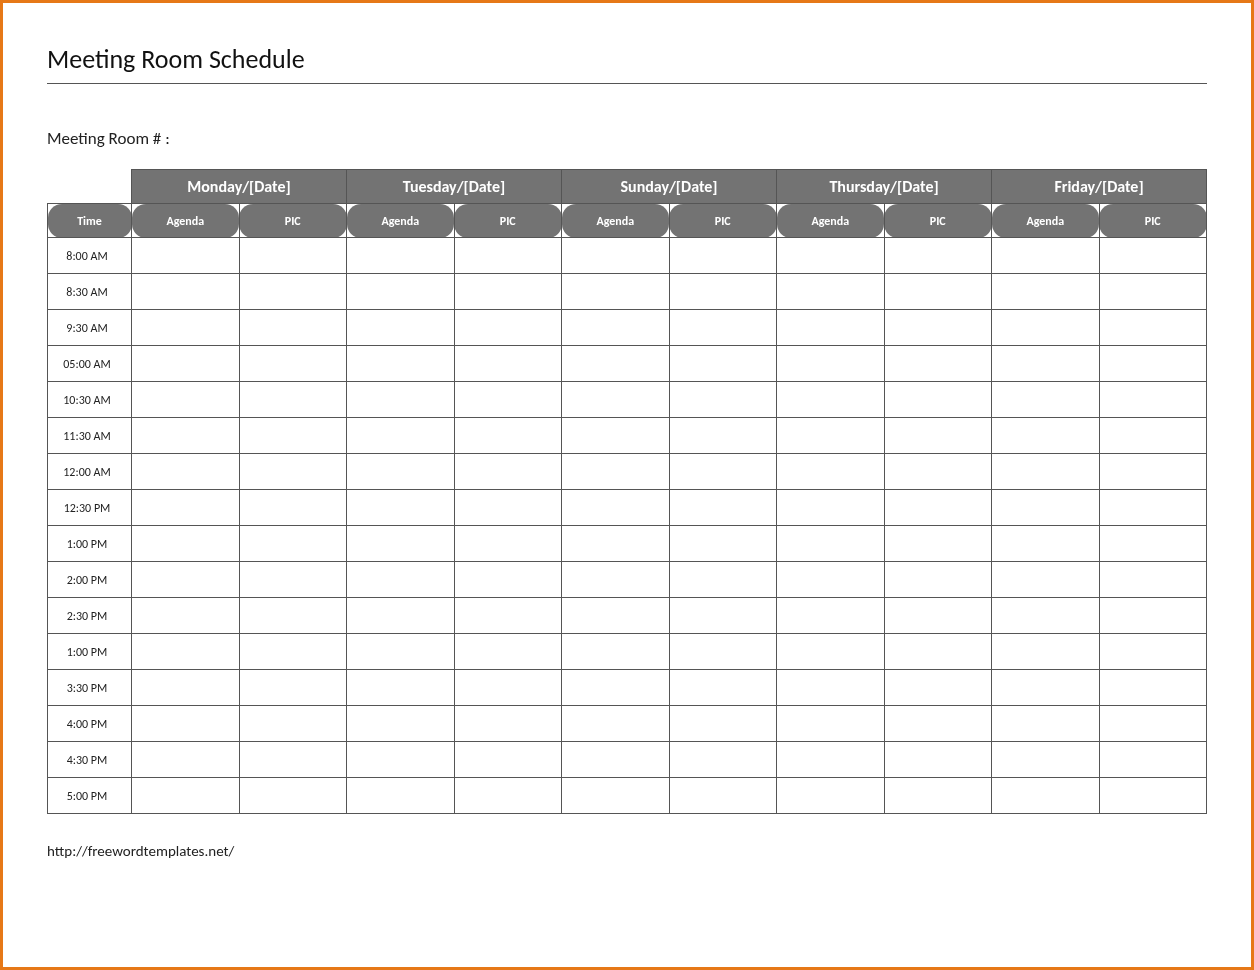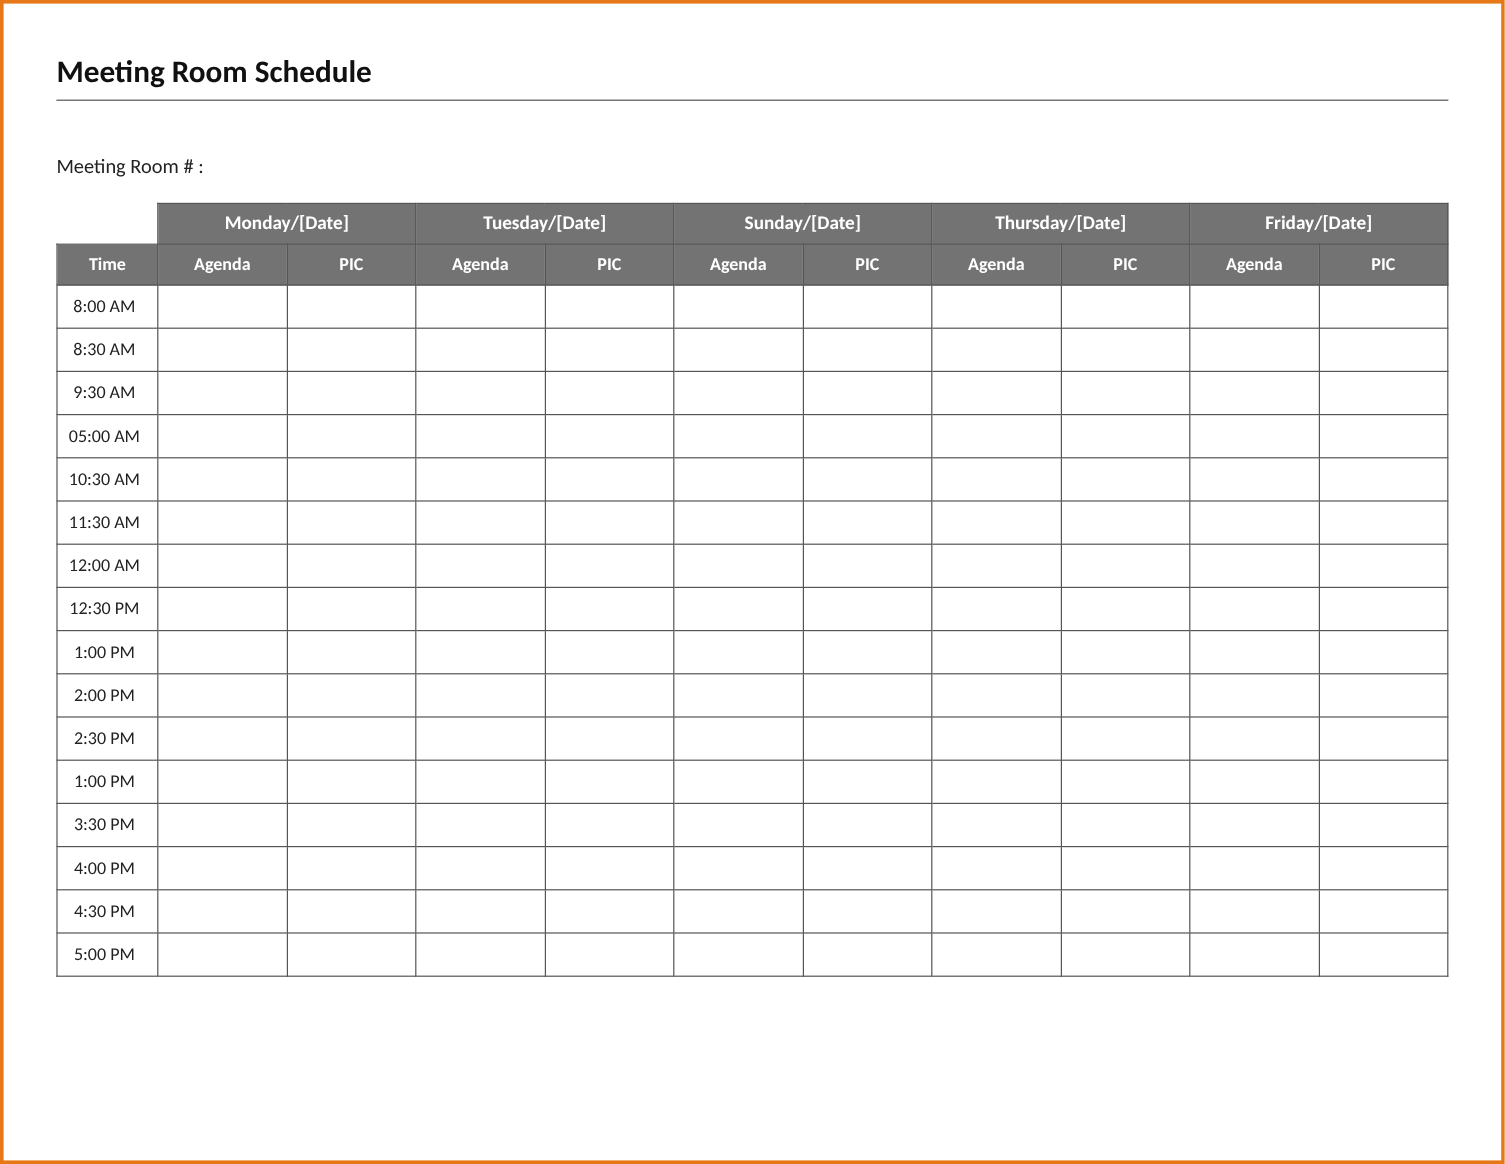--- a/index.html
+++ b/index.html
@@ -10,21 +10,21 @@
   }
   .page {
     width: 1254px;
     height: 970px;
     border: 3px solid #e67817;
     padding: 40px 44px 30px 44px;
     background: #fff;
   }
   .title {
     font-size: 26px;
-    font-weight: bold;
+    font-weight: normal;
     color: #111;
     padding-bottom: 8px;
     border-bottom: 1px solid #555;
     margin-bottom: 36px;
   }
   .room-label {
     font-size: 17px;
     color: #222;
     margin-bottom: 20px;
     margin-top: 44px;
@@ -48,29 +48,29 @@
     height: 34px;
   }
   .hdr-day {
     height: 34px;
   }
   .corner-blank {
     border: none !important;
     background: #fff;
   }
   .time-col { width: 84px; }
-  .sub-col  { font-size: 15px; }
+  .sub-col  { font-size: 12px; border-radius: 14px; }
   
   tbody td {
     height: 36px;
     font-size: 15px;
     color: #222;
   }
   tbody td.time-cell {
-    font-size: 15px;
+    font-size: 12px;
     padding-right: 6px;
     text-align: center;
   }
   .footer-url {
     margin-top: 28px;
     font-size: 15px;
     color: #222;
   }
 </style>
 </head>
@@ -325,14 +325,15 @@
           <td></td>
           <td></td>
           <td></td>
           <td></td>
           <td></td>
           <td></td>
         </tr>
       </tbody>
   </table>
 
+  <div class="footer-url">http://freewordtemplates.net/</div>
 
 </div>
 
 </body></html>

